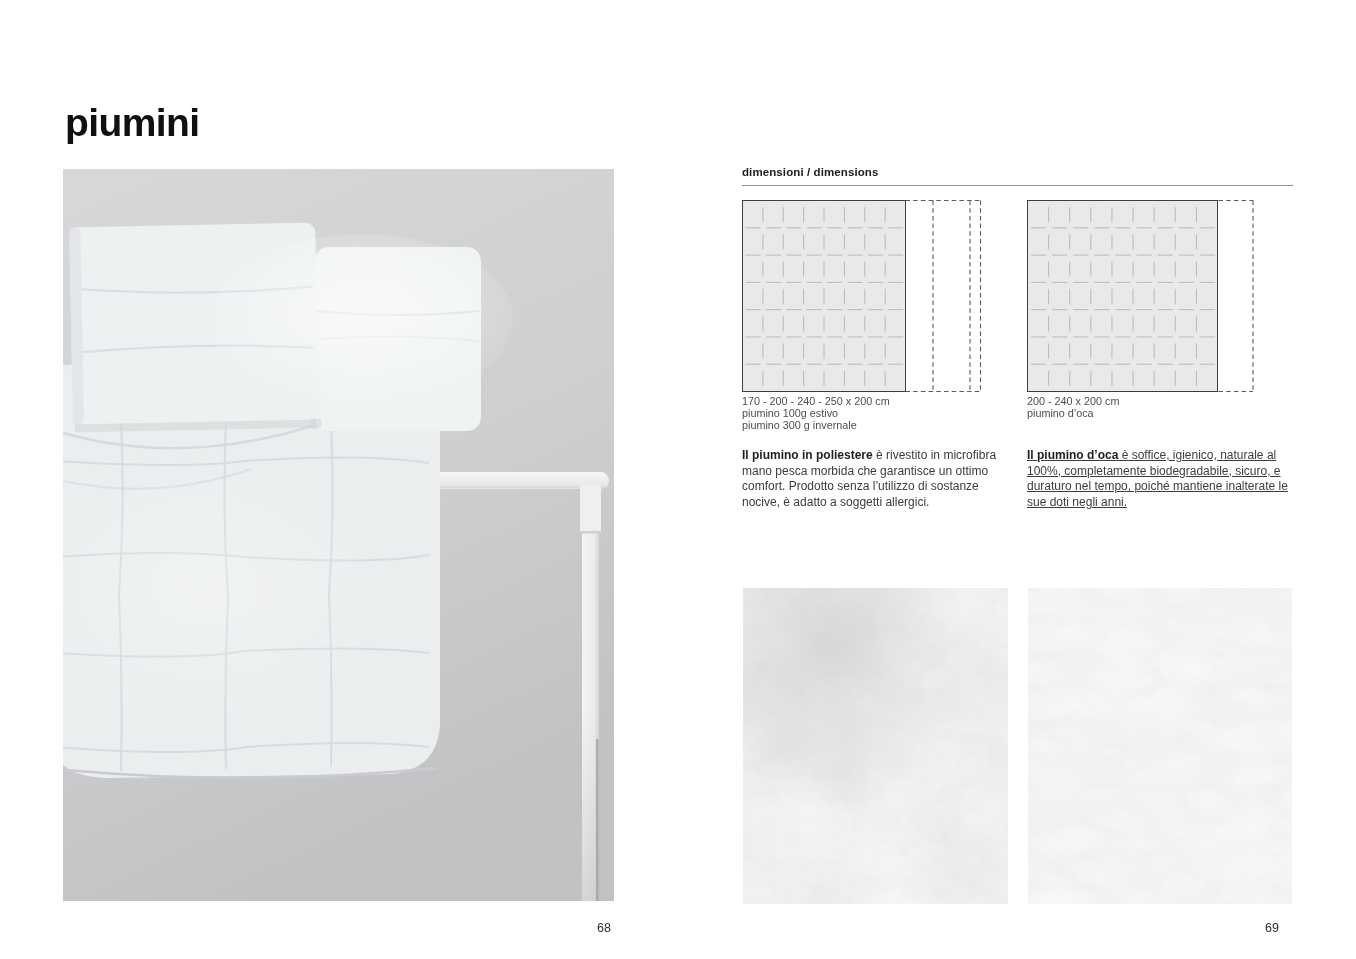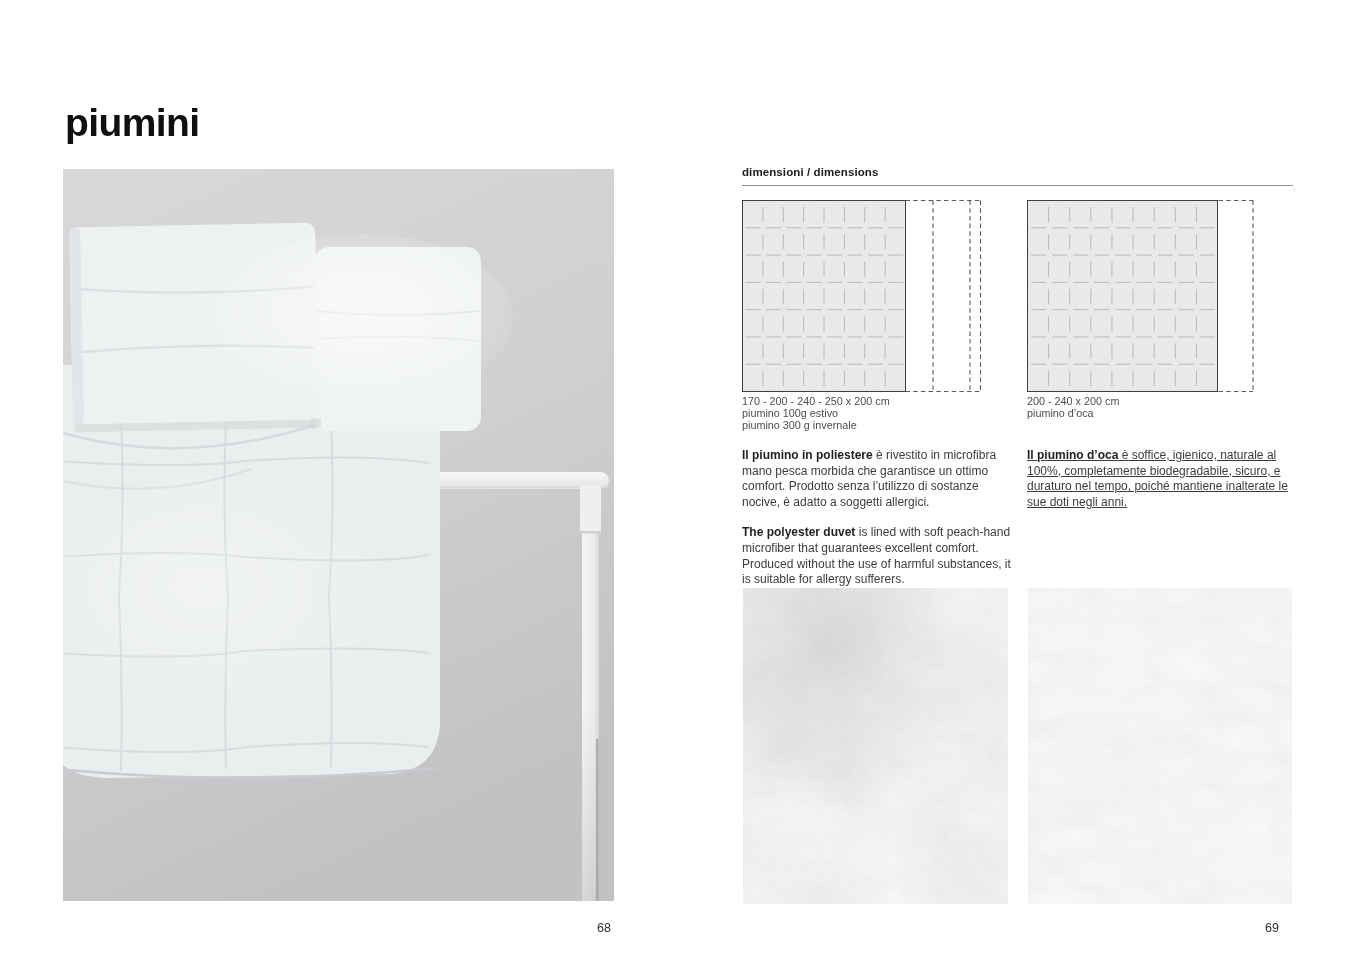--- a/index.html
+++ b/index.html
@@ -187,21 +187,20 @@
   <div>piumino 100g estivo</div>
   <div>piumino 300 g invernale</div>
 </div>
 <div class="caption goose">
   <div>200 - 240 x 200 cm</div>
   <div>piumino d’oca</div>
 </div>
 
 <div class="desc-col poly">
   <p><b>Il piumino in poliestere</b><span> è rivestito in microfibra mano pesca morbida che garantisce un ottimo comfort. Prodotto senza l’utilizzo di sostanze nocive, è adatto a soggetti allergici.</span></p>
-  <p><b>The polyester duvet</b><span> is lined with soft peach-hand microfiber that guarantees excellent comfort. Produced without the use of harmful substances, it is suitable for allergy sufferers.</span></p>
 </div>
 <div class="desc-col goose">
   <p><b>Il piumino d’oca</b><span> è soffice, igienico, naturale al 100%, completamente biodegradabile, sicuro, e duraturo nel tempo, poiché mantiene inalterate le sue doti negli anni.</span></p>
 </div>
 
 <figure class="texture wadding">
   <svg width="265" height="316" viewBox="0 0 265 316" preserveAspectRatio="none">
     <defs>
       <filter id="fWad" x="0" y="0" width="100%" height="100%">
         <feTurbulence type="fractalNoise" baseFrequency="0.011 0.014" numOctaves="5" seed="11"></feTurbulence>

